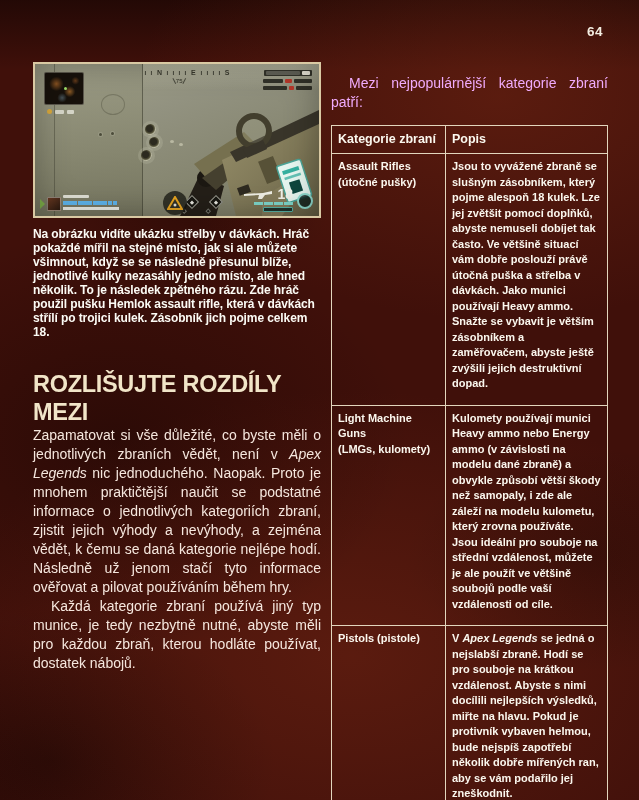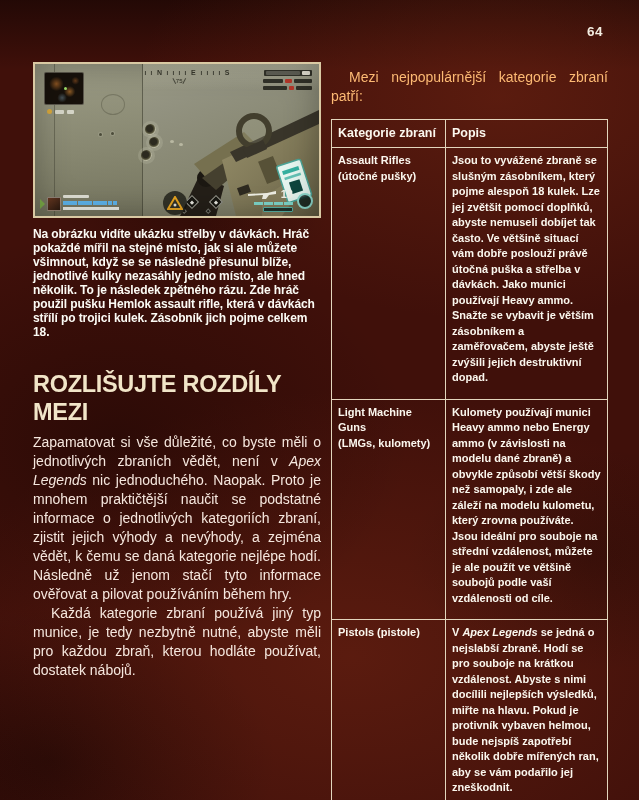--- a/index.html
+++ b/index.html
@@ -103,46 +103,46 @@
   .sh-min{ width:4px; height:4px; background:#5eb5ec; }
   .hp-bar{ width:56px; height:3px; background:#eceee6; }
   .abilities{ position:absolute; left:152px; bottom:9px; display:flex; gap:14px; }
   .ab{ width:10px; height:10px; transform:rotate(45deg); background:rgba(22,22,16,.85); border:1px solid rgba(210,210,198,.75); position:relative; }
   .ab i{ position:absolute; left:3px; top:3px; width:3px; height:3px; background:#e8e8e0; }
   .ab-sub{ position:absolute; left:3px; top:14px; width:4px; height:4px; background:rgba(22,22,16,.7); border:1px solid rgba(210,210,198,.5); }
   .ordnance{ position:absolute; left:128px; bottom:1px; width:24px; height:24px; border-radius:50%; background:rgba(18,18,13,.72); display:flex; align-items:center; justify-content:center; }
   .hud-right{ position:absolute; right:6px; bottom:4px; display:flex; align-items:center; gap:4px; }
   .ammo-block{ display:flex; flex-direction:column; align-items:flex-end; gap:2px; }
   .wpn-row{ display:flex; align-items:center; gap:4px; }
-  .ammo-count{ color:#f4f4ec; font-weight:bold; font-size:11px; line-height:9px; }
+  .ammo-count{ color:#f4f4ec; font-weight:bold; font-size:14px; line-height:9px; }
   .ammo-bar{ display:flex; gap:1px; }
   .am-seg{ width:9px; height:3px; background:#7fd8cc; }
   .am-cap{ width:30px; height:5px; background:rgba(16,40,36,.85); border:1px solid #58b5a8; border-radius:1px; }
   .emblem{ width:16px; height:16px; border-radius:50%; border:2px solid #8fdcd0; background:rgba(14,30,27,.8); }
   .shot-vignette{ position:absolute; inset:0; box-shadow:inset 0 0 34px rgba(0,0,0,.30); pointer-events:none; }
 
   
   .caption{
     margin-top:9px; color:#fcfbf5; font-weight:bold;
     font-size:12px; line-height:14px; letter-spacing:-.1px; text-align:left;
   }
   .heading{
     margin-top:32px; color:#f1e5c8; font-weight:bold;
     font-size:23.5px; line-height:1.18; letter-spacing:-.3px;
   }
   .body-p{
     color:#f6e7de; font-size:14px; line-height:19px; text-align:justify;
   }
-  .body-p.first{ margin-top:7px; }
+  .body-p.first{ }
   .body-p.indent{ text-indent:18px; }
   .it{ font-style:italic; }
 
   
   .intro{
-    color:#fdba74; font-size:14px; line-height:19px; text-align:justify; text-indent:18px; margin-top:6px;
+    color:#f0abfc; font-size:14px; line-height:19px; text-align:justify; text-indent:18px; margin-top:12px;
   }
   table.wtable{
     margin-top:13px; width:277px; border-collapse:collapse; table-layout:fixed;
   }
   .wtable th, .wtable td{
     border:1px solid #e3d6bd; vertical-align:top; text-align:left;
     color:#fbf7ee; padding:5px 6px 13px 6px;
   }
   .wtable th{ font-size:12.5px; line-height:15px; padding-top:6px; padding-bottom:6px; }
   .wtable td{ font-size:11px; font-weight:bold; line-height:15.5px; }

